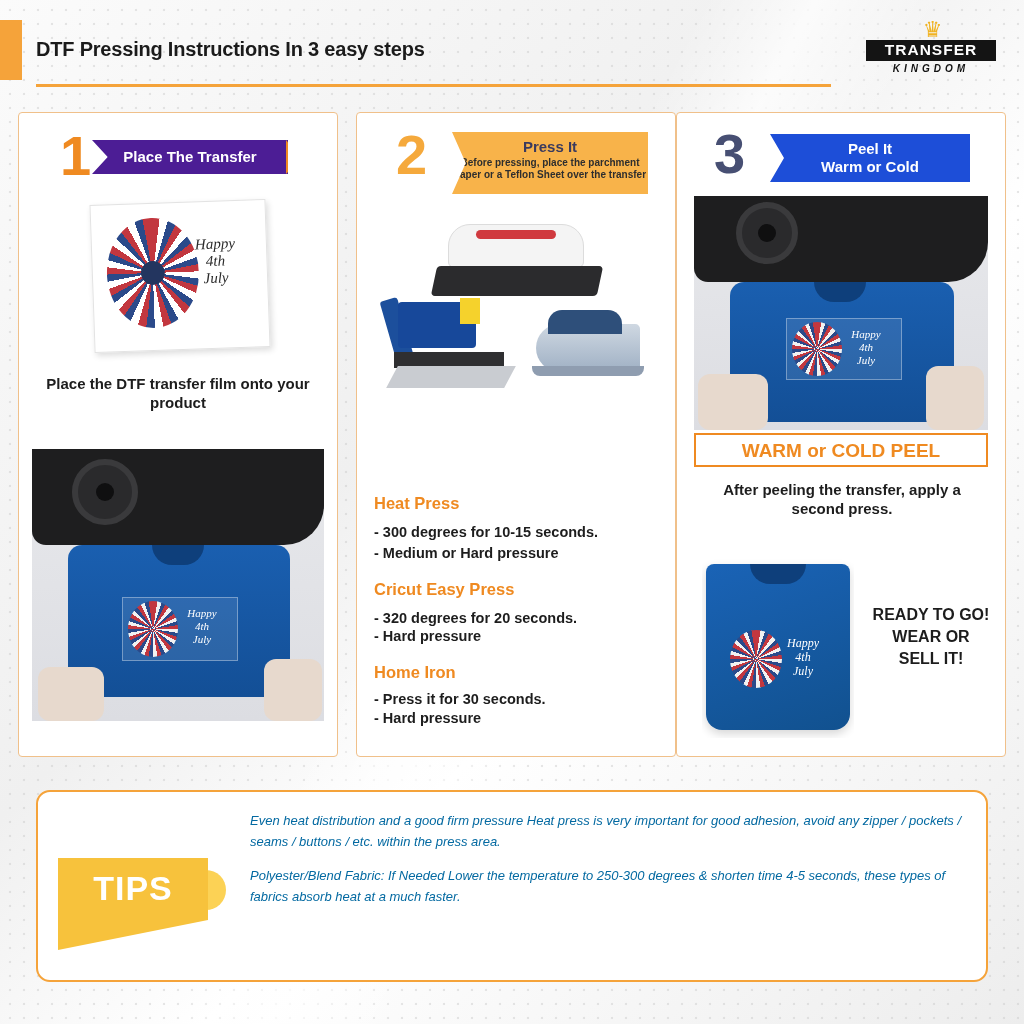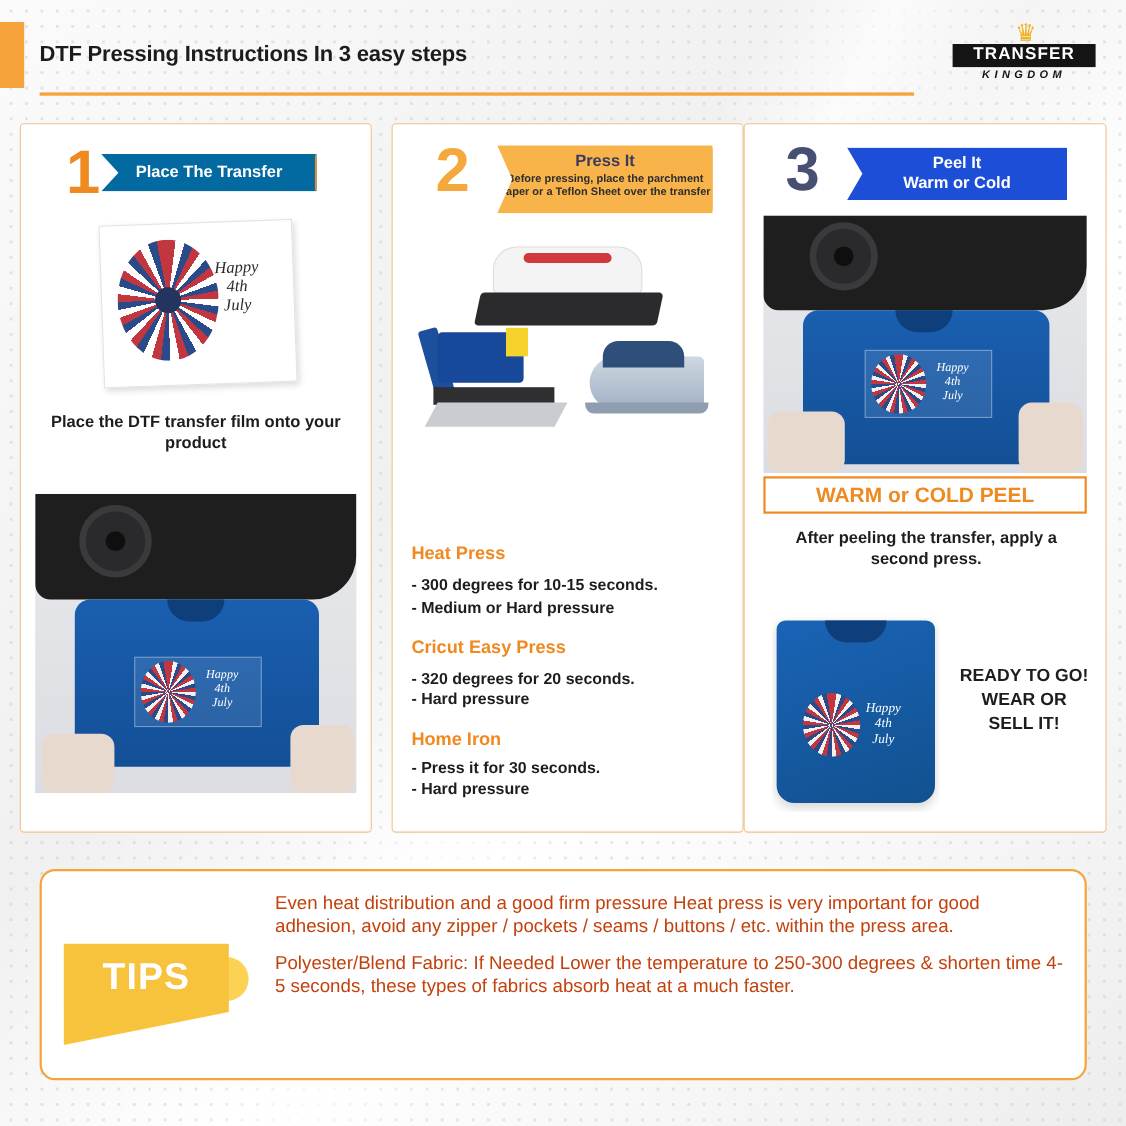--- a/index.html
+++ b/index.html
@@ -68,21 +68,21 @@
   .ribbon {
     position: absolute; color: #fff; font-weight: bold; text-align: center;
   }
   .ribbon .rtitle { font-size: 15px; }
   .ribbon .rsub { font-size: 10.5px; line-height: 12px; margin-top: 2px; }
 
   
   #s1num { left: 60px; top: 128px; color: #ef8a21; }
   #s1rib {
     left: 92px; top: 140px; width: 196px; height: 34px;
-    background: #0369a1; padding-top: 8px;
+    background: #4c1d95; padding-top: 8px;
     clip-path: polygon(0 0, 100% 0, 100% 100%, 0 100%, 8% 50%);
   }
   #s1rib:after {
     content:""; position:absolute; right:-14px; top:0; width:16px; height:34px;
     background:#f08a22; clip-path: polygon(0 0, 100% 50%, 0 100%);
   }
 
   
   #s2num { left: 396px; top: 127px; color: #f5a93c; }
   #s2rib {
@@ -145,21 +145,21 @@
   }
   .tipsflag .t2:after {
     content:""; position:absolute; left:0; top:62px; border-left:0 solid transparent;
     border-top: 30px solid #f7c23c; border-right: 150px solid transparent;
   }
   .tipsflag .sun {
     position:absolute; left: 128px; top: 46px; width: 40px; height: 40px; border-radius: 50%;
     background: #fcd255;
   }
   .tipstext { position: absolute; left: 212px; top: 18px; width: 718px; }
-  .tipstext p { font-size: 17px; color: #c2410c; line-height: 21px; margin-bottom: 13px; }
+  .tipstext p { font-size: 13px; color: #0369a1; line-height: 21px; margin-bottom: 13px; font-style: italic; }
 
   
   .tee { position:absolute; background:#1559a8; }
   .design { position:absolute; }
   .sunflower { position:absolute; border-radius:50%; }
 </style>
 </head>
 <body>
 
 <div class="page"></div>

